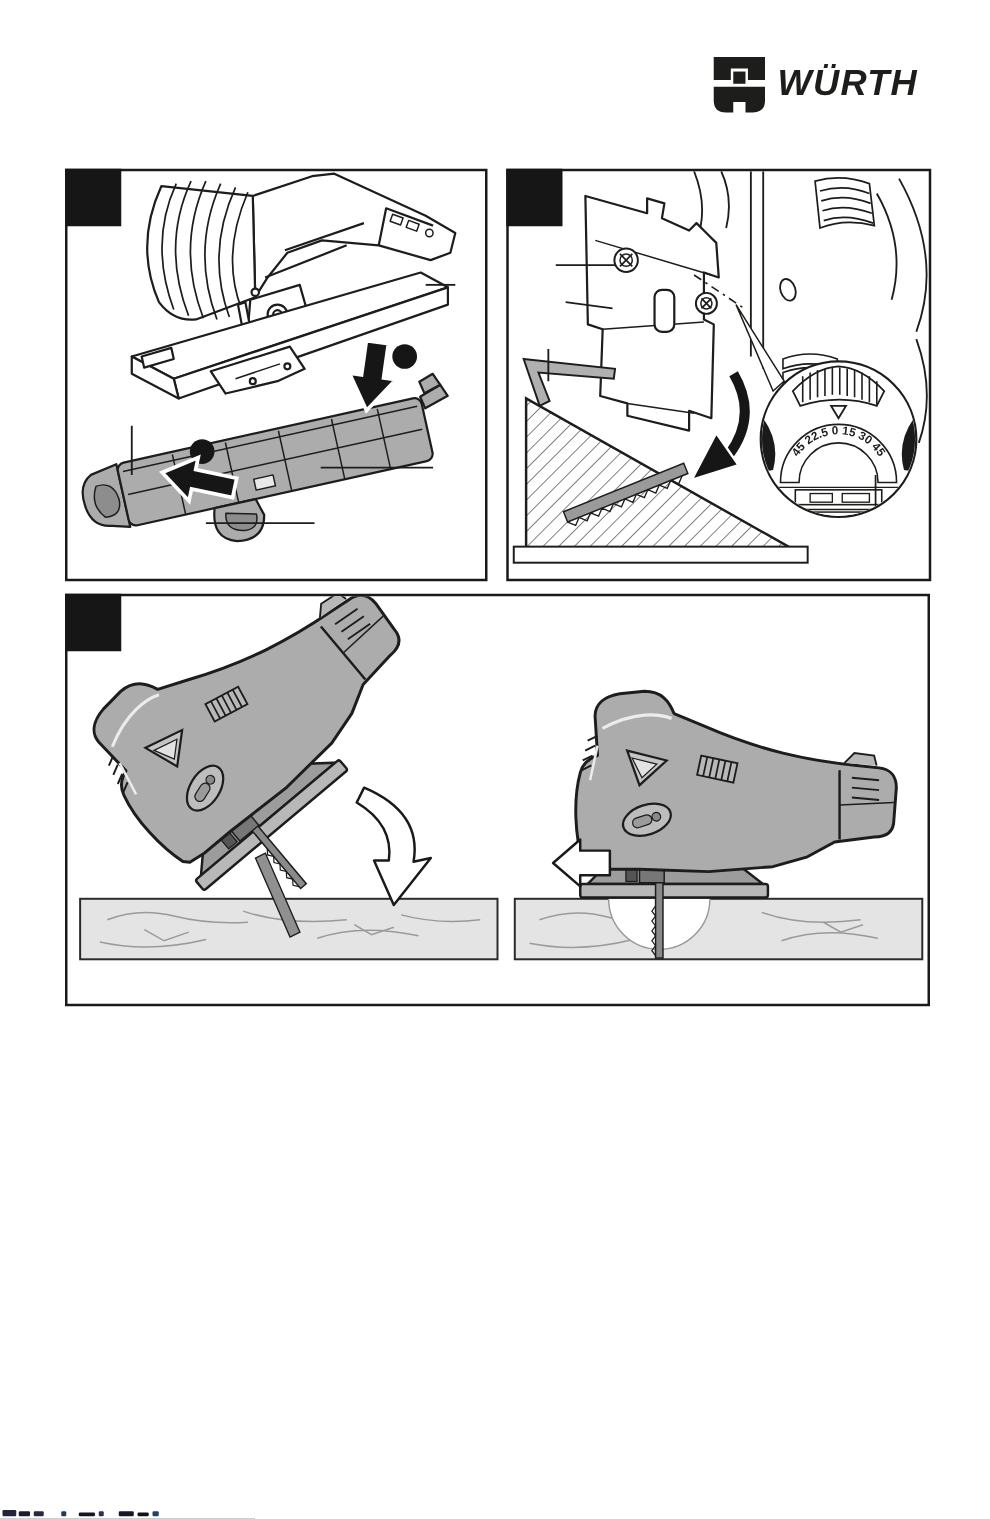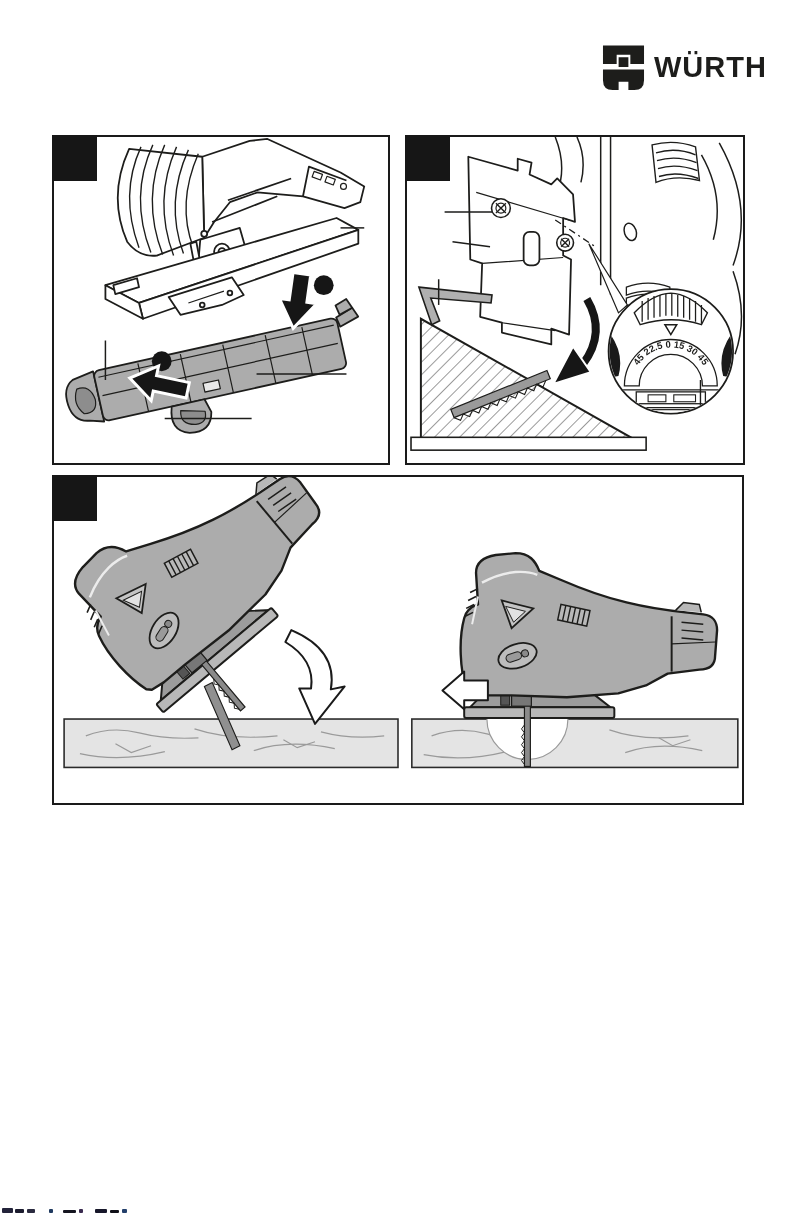--- a/index.html
+++ b/index.html
@@ -4,22 +4,22 @@
 <style>
   html,body{margin:0;padding:0;background:#888;}
   .page{
     position:relative;
     width:792px;height:1215px;
     background:#ffffff;
     font-family:"Liberation Sans", sans-serif;
     overflow:hidden;
   }
   .logo{
-    position:absolute;top:44px;left:602px;
-    display:flex;align-items:center;gap:9px;
+    position:absolute;top:44px;left:570px;
+    display:flex;align-items:center;gap:9px;font-style:italic;
   }
   .logo-text{
     font-size:29px;font-weight:bold;letter-spacing:1px;
     color:#1d1d1b;line-height:1;
   }
   .panel{
     position:absolute;border:2px solid #1a1a1a;background:#fff;box-sizing:border-box;
   }
   .panel svg{display:block;width:100%;height:100%;}
   .badge{

